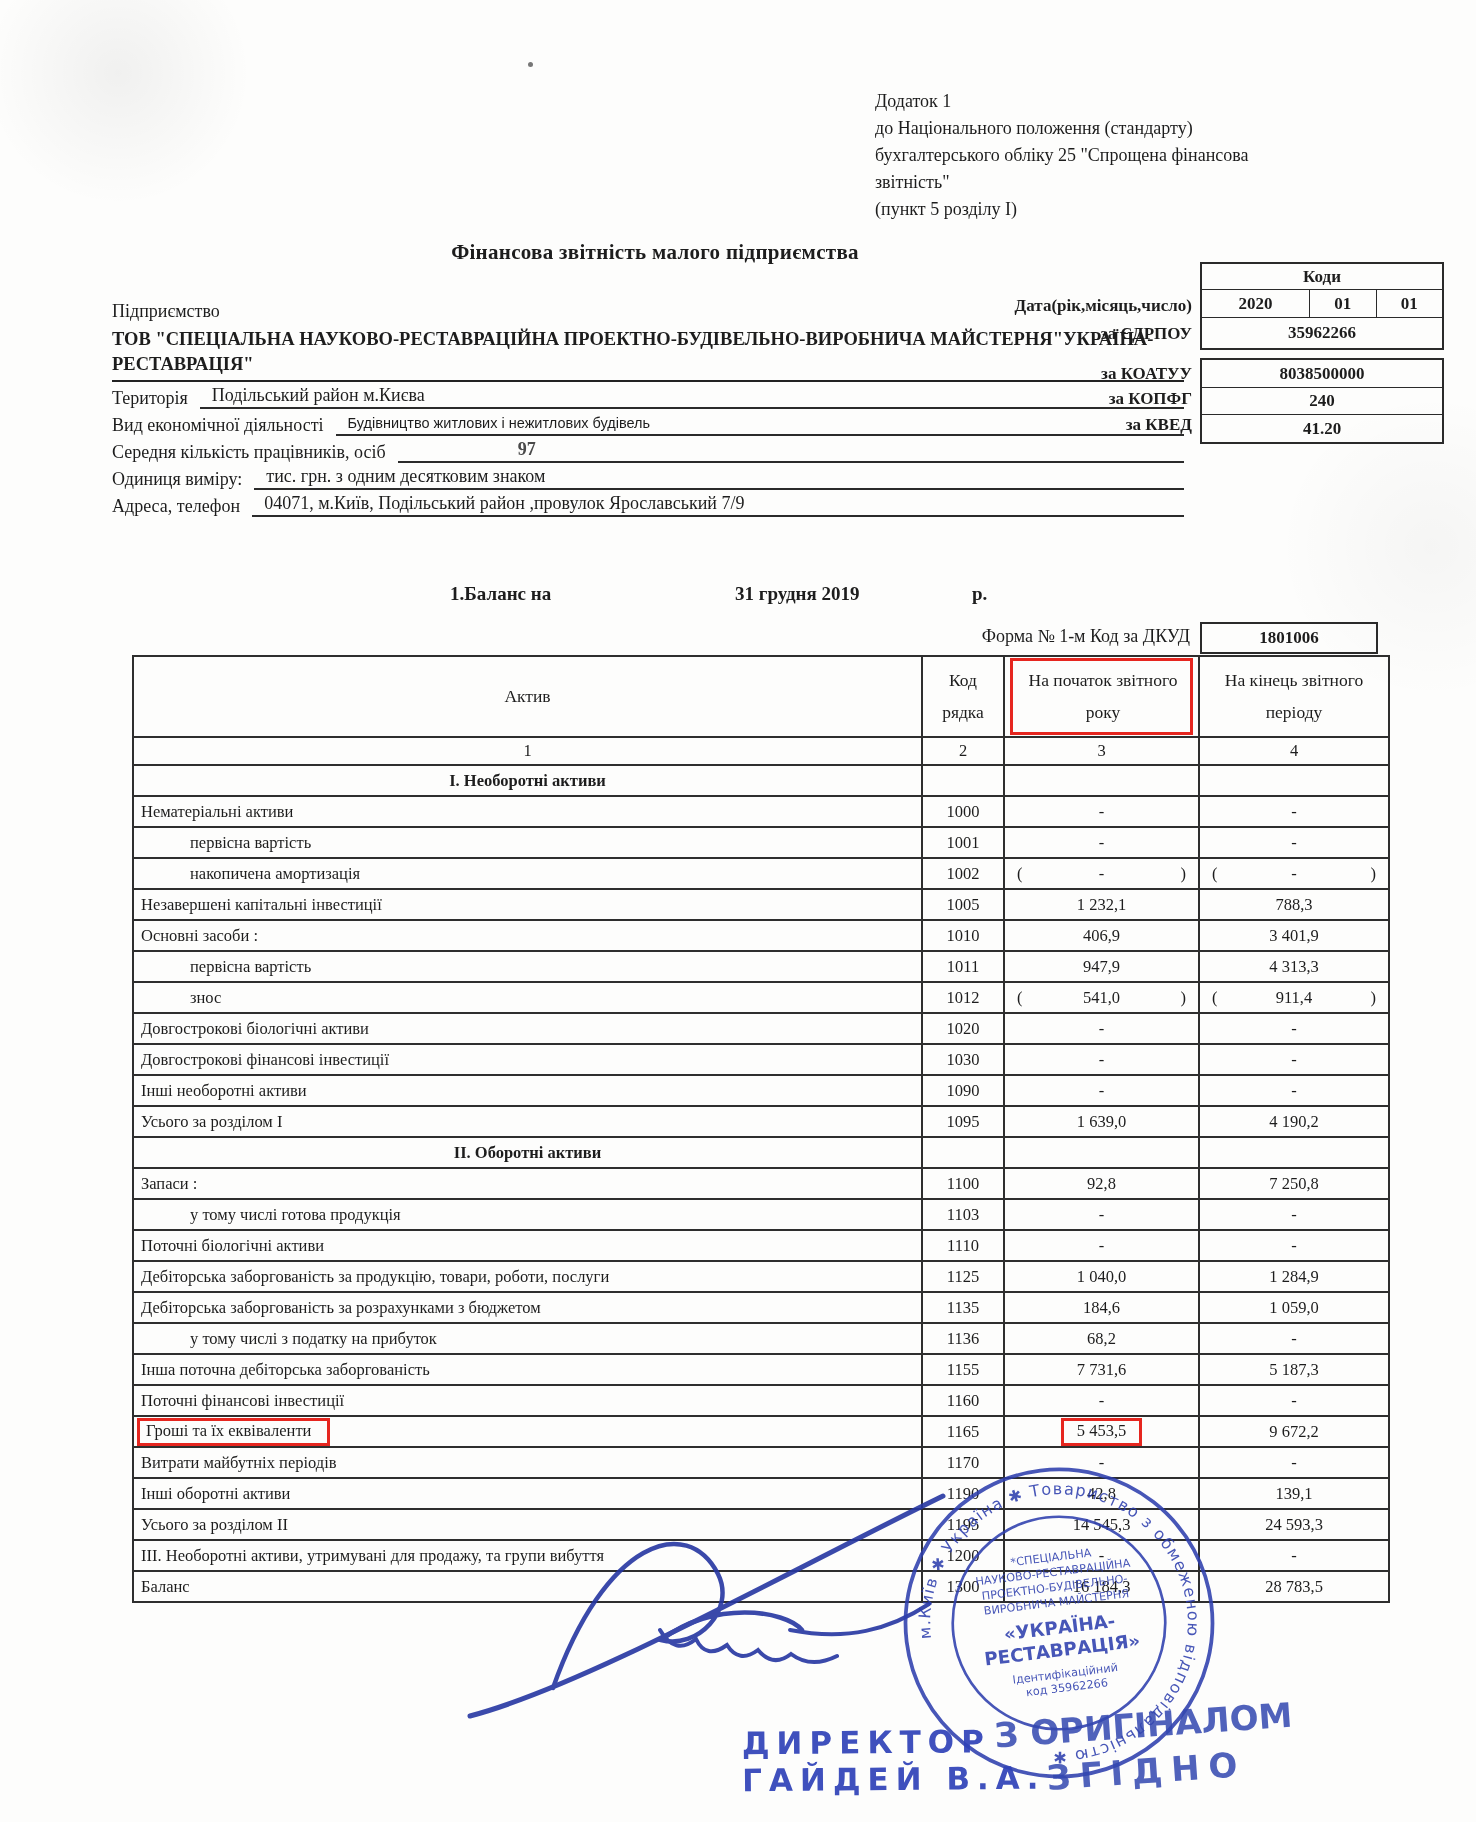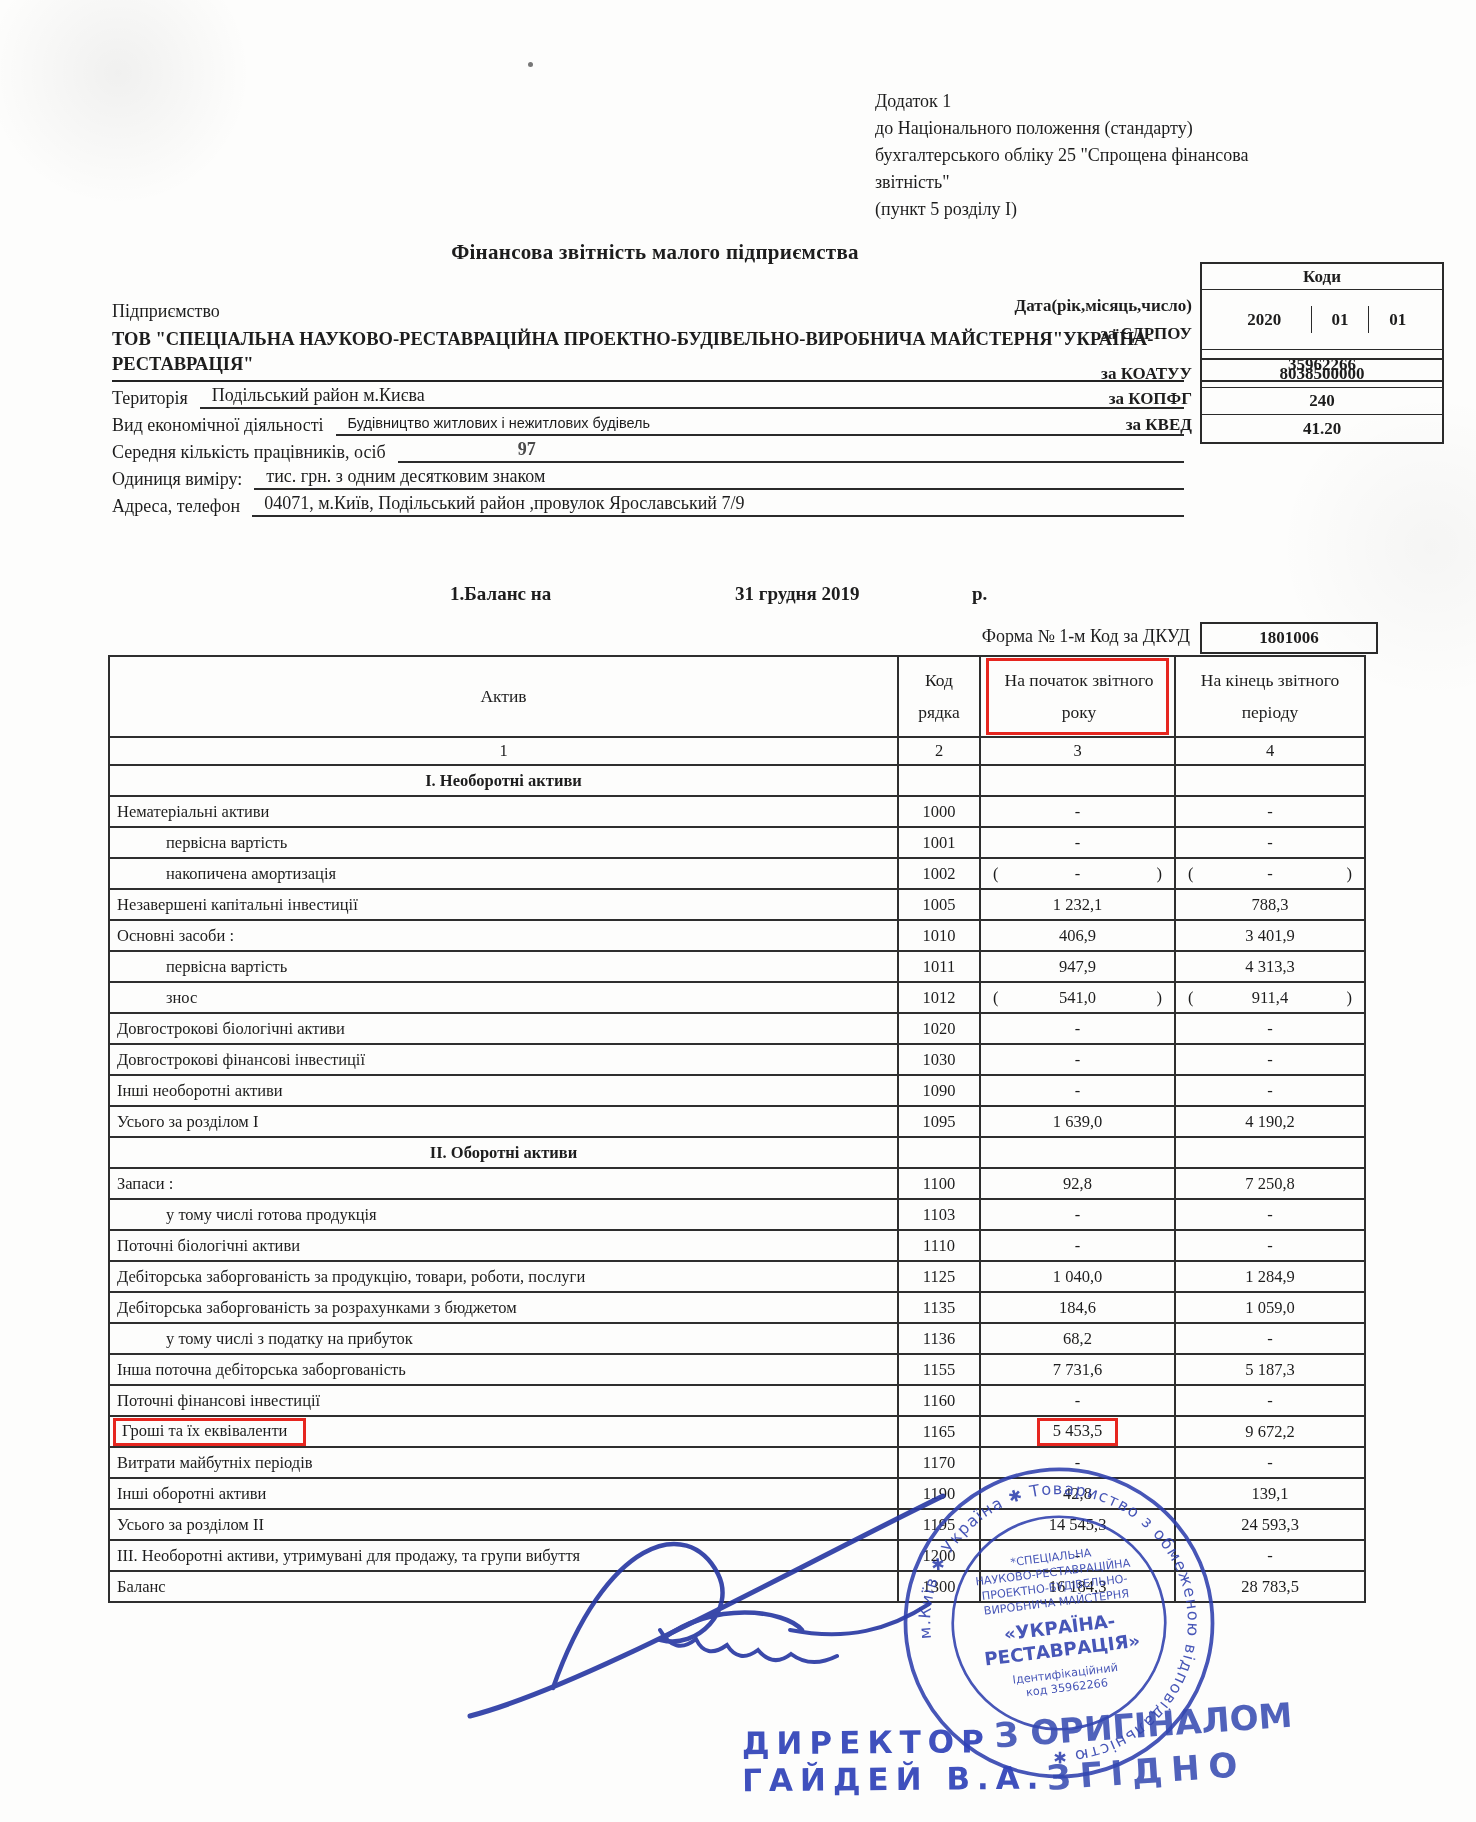--- a/index.html
+++ b/index.html
@@ -15,21 +15,21 @@
 
   
   .title{left:120px;top:240px;width:1070px;text-align:center;font-weight:bold;font-size:21px;letter-spacing:.3px;}
 
   
   .codes1{left:1200px;top:262px;width:240px;border:2px solid #2a2a2a;font-size:17px;}
   .codes2{left:1200px;top:358px;width:240px;border:2px solid #2a2a2a;font-size:17px;}
   .codes-row{display:flex;align-items:center;justify-content:center;height:27px;border-top:1.5px solid #2a2a2a;font-weight:bold;}
   .codes-row:first-child{border-top:none;}
   .codes-head{height:25px;text-align:center;}
-  .codes-date{padding:16px;}
+  .codes-date{padding:0;}
   .codes-date span{display:flex;align-items:center;justify-content:center;height:100%;}
   .cd-y{width:45%;}
   .cd-m,.cd-d{width:27.5%;border-left:1.5px solid #2a2a2a;}
 
   
   .rlabel{left:820px;width:372px;text-align:right;font-size:17px;font-weight:bold;}
 
   
   .info{left:112px;top:288px;width:1072px;font-size:18px;margin-top:13px;}
   .info-label-row{height:26px;}
@@ -43,21 +43,21 @@
 
   
   .bal-title{left:120px;top:583px;width:1070px;font-weight:bold;font-size:19px;}
   .bal-title span{position:absolute;white-space:nowrap;}
   .bt-prefix{left:330px;} .bt-date{left:615px;} .bt-suffix{left:852px;}
   .form-line{left:760px;top:626px;width:430px;text-align:right;font-size:18px;}
   .dkud-box{left:1200px;top:622px;width:174px;height:28px;border:2px solid #2a2a2a;
             display:flex;align-items:center;justify-content:center;font-size:17px;font-weight:bold;}
 
   
-  .bal-table{left:108px;top:655px;width:1256px;border-collapse:collapse;table-layout:fixed;
+  .bal-table{left:132px;top:655px;width:1256px;border-collapse:collapse;table-layout:fixed;
              font-size:16.5px;}
   .bal-table td,.bal-table th{border:2px solid #2e2e2e;padding:1px 5px;height:27px;font-weight:normal;vertical-align:middle;}
   .bal-table th{height:76px;text-align:center;font-size:17.5px;}
   .hwrap{display:inline-block;padding:4px 8px;line-height:1.8;}
   .hwrap.red{border:3px solid #e6261f;padding-left:11px;}
   .numrow td{text-align:center;height:24px;}
   td.label{text-align:left;padding-left:7px;}
   td.label.indent{padding-left:56px;}
   td.section-cell{text-align:center;font-weight:bold;}
   td.code,td.val{text-align:center;}

